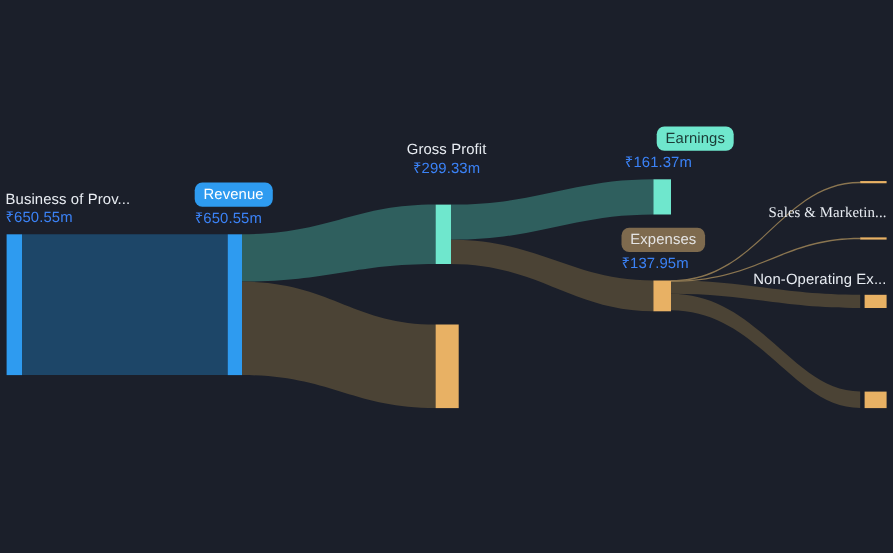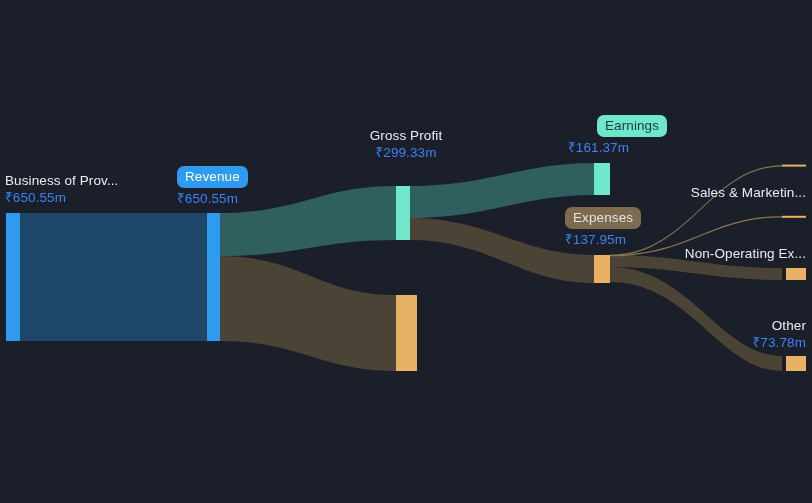--- a/index.html
+++ b/index.html
@@ -127,26 +127,22 @@
   </div>
 
   <div class="label-wrap align-left" style="left:565px; top:207px;">
     <span class="row">
       <span class="badge badge-expenses">Expenses</span>
     </span>
     <span class="row lbl-value" style="margin-top:2px;">₹137.95m</span>
   </div>
 
 
-  <div class="label-wrap align-right" style="right:6px; top:184px;">
+  <div class="label-wrap align-right" style="right:6px; top:184px;font-family:Liberation Serif, serif;">
     <span class="row lbl-text">Sales &amp; Marketin...</span>
   </div>
 
   <div class="label-wrap align-right" style="right:6px; top:245px;margin-left:35px;">
     <span class="row lbl-text">Non-Operating Ex...</span>
   </div>
 
-  <div class="label-wrap align-right" style="right:6px; top:317px;">
-    <span class="row lbl-text">Other</span>
-    <span class="row lbl-value">₹73.78m</span>
-  </div>
 
 </div>
 
 </body></html>

